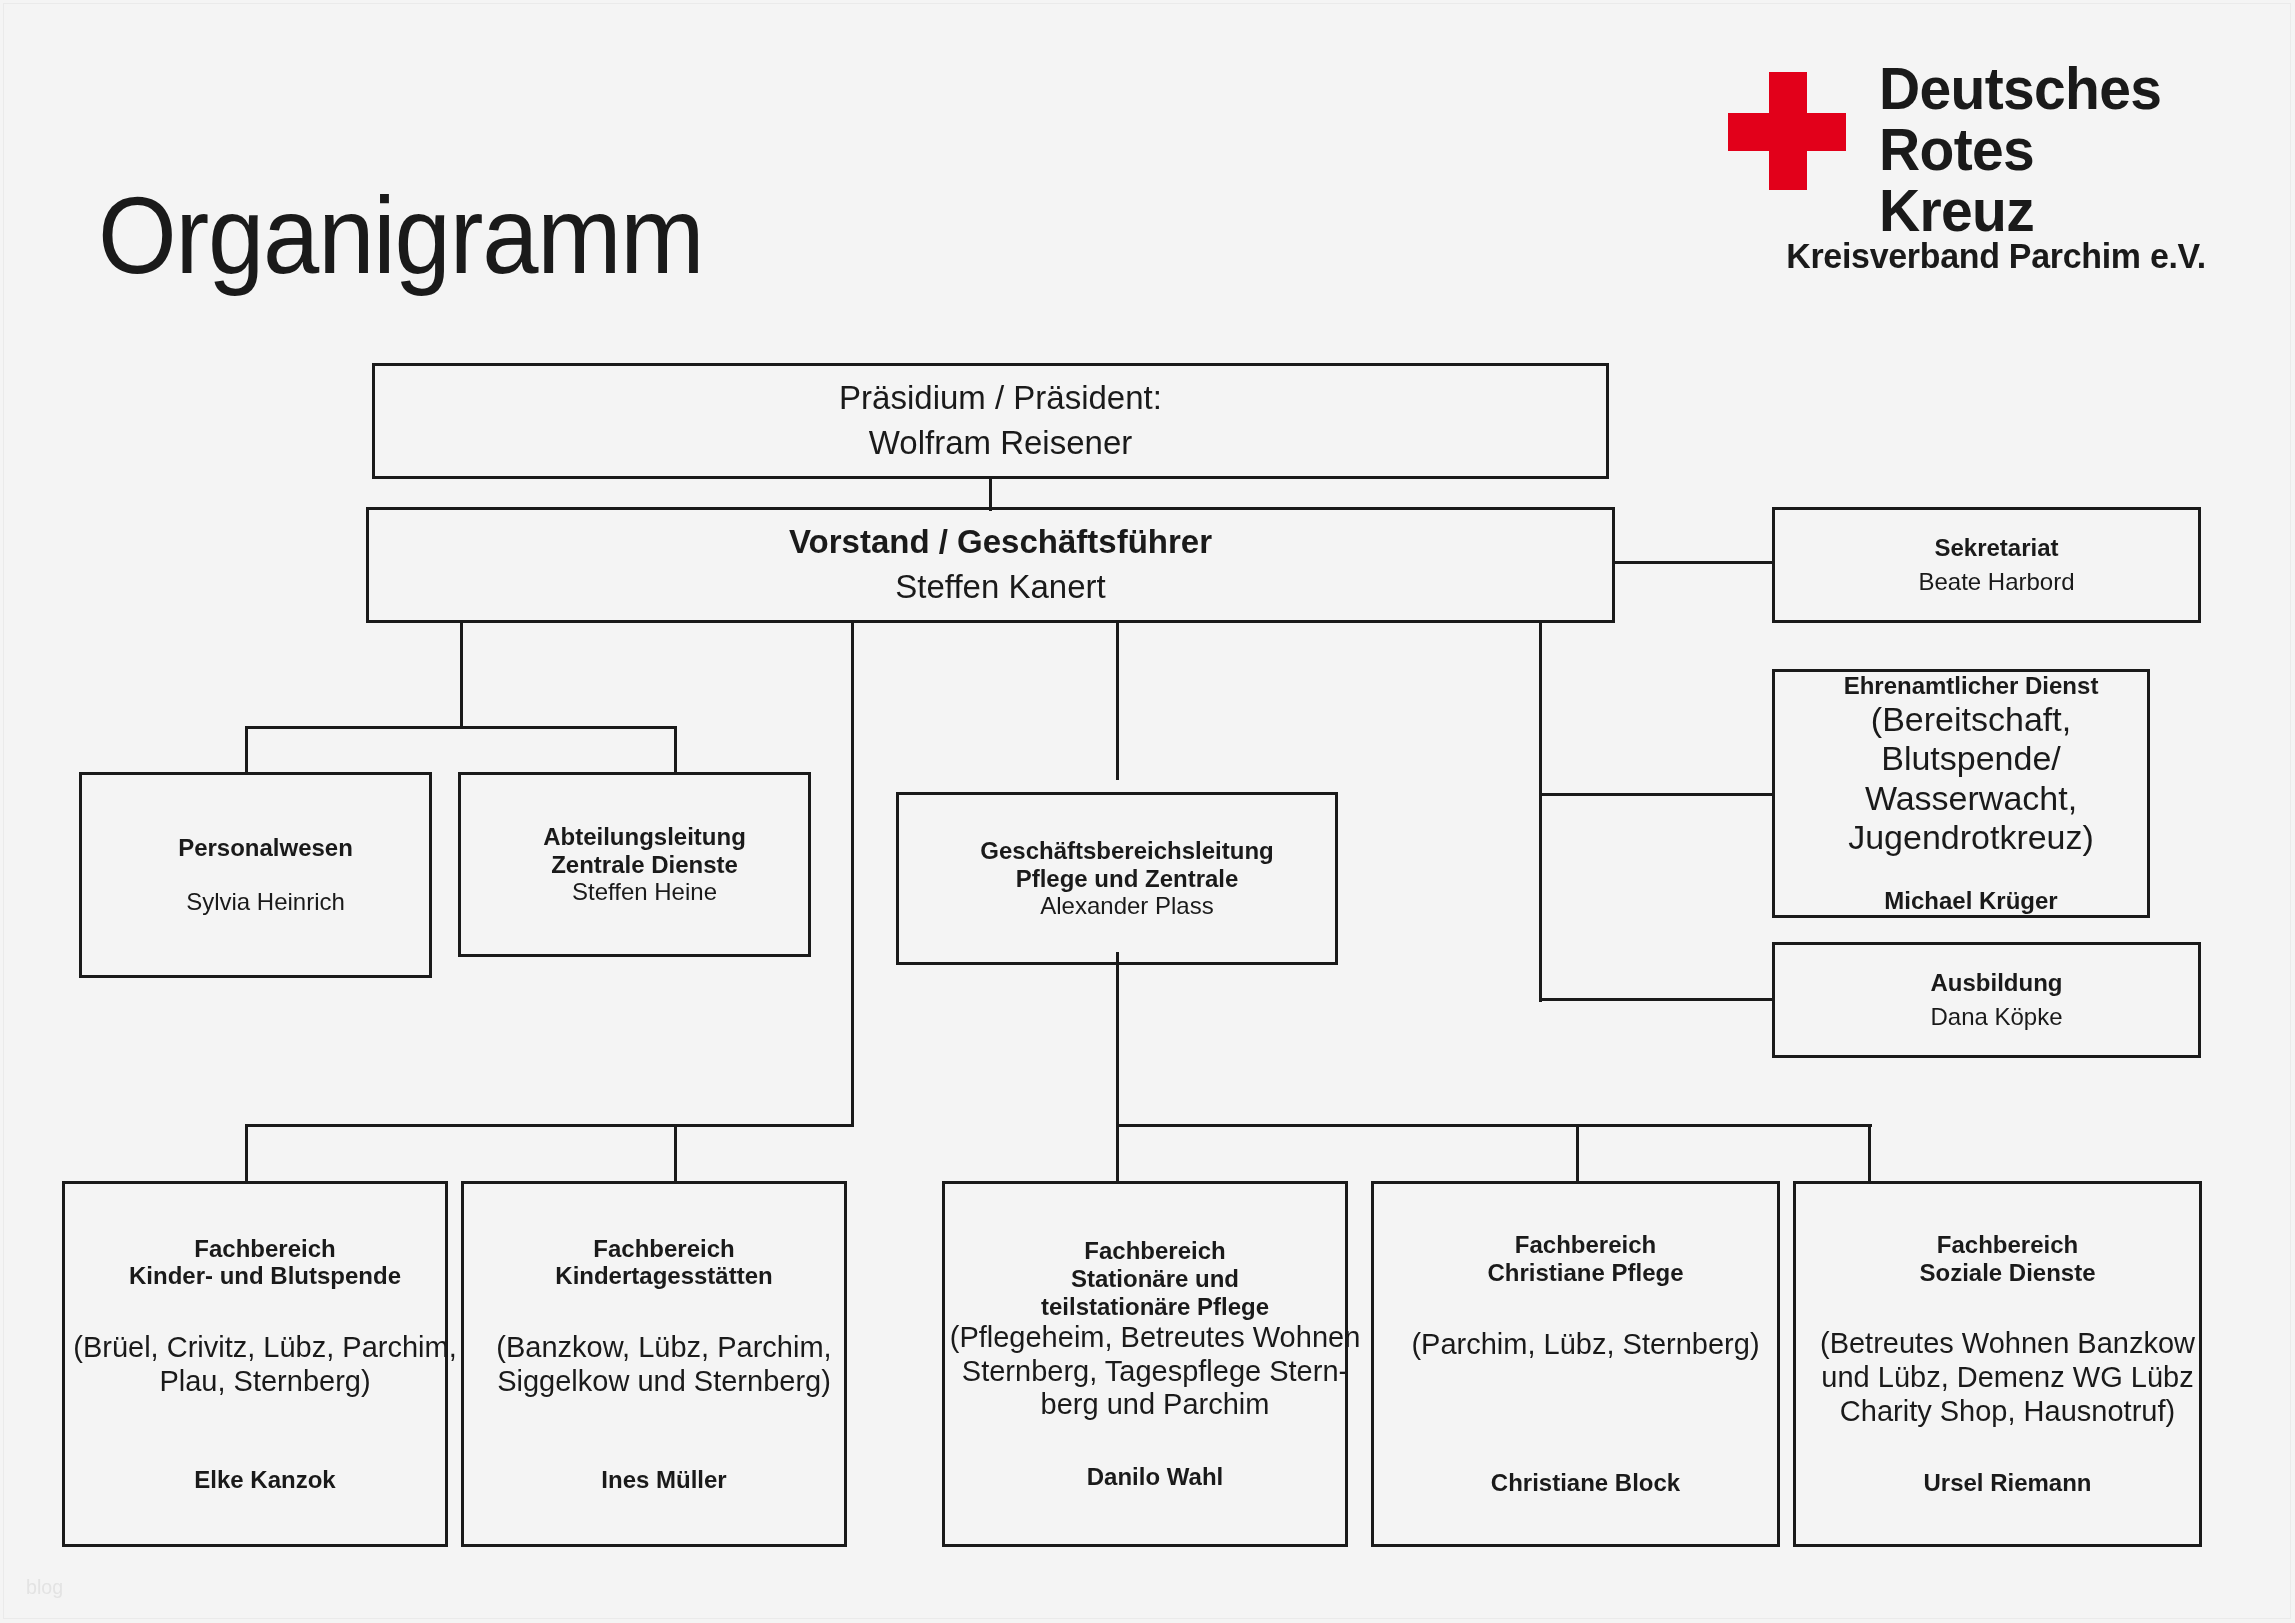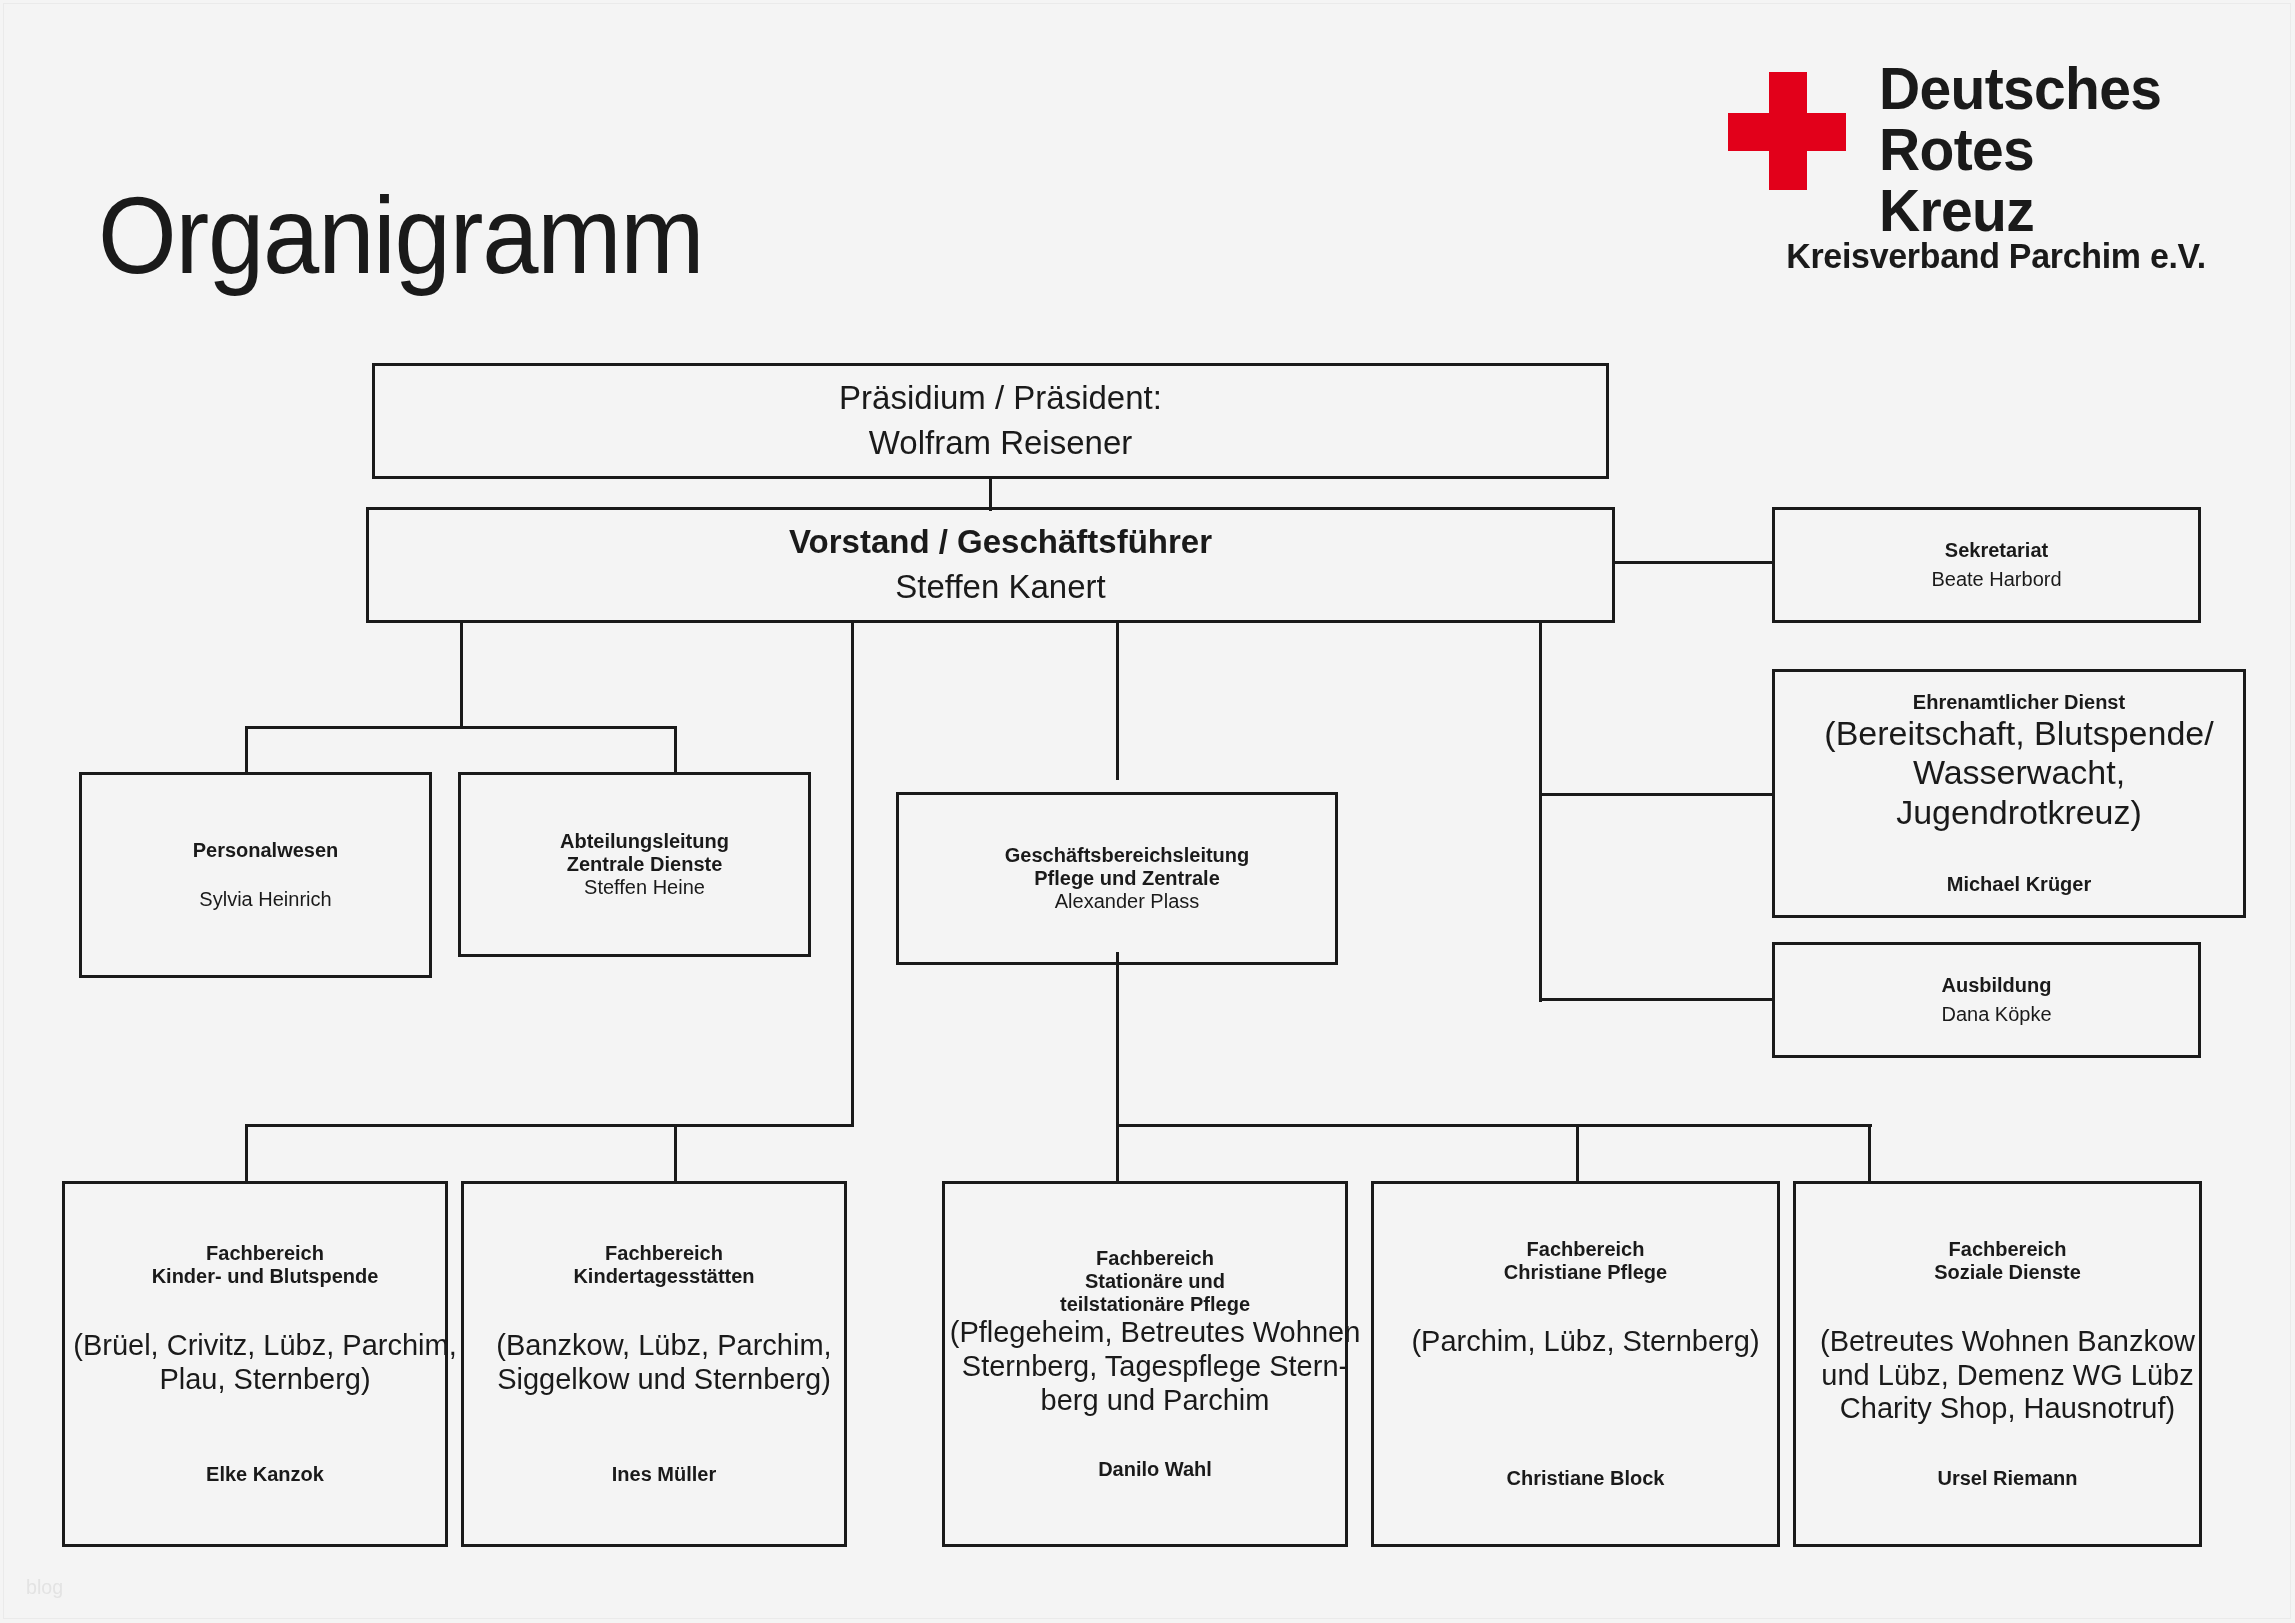--- a/index.html
+++ b/index.html
@@ -114,21 +114,21 @@
   .box .ttl      { font-weight: 700; }
   .box .ttl-reg  { font-weight: 400; }
   .box .nm       { font-weight: 400; }
   .box .nm-b     { font-weight: 700; }
   .box .sub      { font-weight: 400; }
   .gap-sm { height: 6.5px; }
   .gap-md { height: 26px; }
   .gap-lg { height: 41px; }
 
   .t44 { font-size: 29px; }
-  .t48 { font-size: 20px; }
+  .t48 { font-size: 24px; }
   .t50 { font-size: 33px; }
   .t42 { font-size: 34px; }
 
   .nowrapbox { white-space: nowrap; }
 
   #watermark {
     position: absolute;
     left: 26px;
     bottom: 23.6px;
     font-size: 19.6px;
@@ -200,21 +200,21 @@
     <div class="gap-sm"></div>
     <div class="nm t50">Steffen Kanert</div>
   </div>
 
   <div class="box" style="left:1772px; top:507px; width:429px; height:116px;">
     <div class="ttl t48">Sekretariat</div>
     <div class="gap-sm"></div>
     <div class="nm t48">Beate Harbord</div>
   </div>
 
-  <div class="box" style="left:1772px; top:669px; width:474px; height:249px;">
+  <div class="box" style="left:1772px; top:669px; width:378px; height:249px;">
     <div class="ttl t48">Ehrenamtlicher Dienst</div>
     <div class="sub t42">(Bereitschaft, Blutspende/</div>
     <div class="sub t42">Wasserwacht, Jugendrotkreuz)</div>
     <div class="gap-lg"></div>
     <div class="nm-b t48">Michael Krüger</div>
   </div>
 
   <div class="box" style="left:1772px; top:942px; width:429px; height:116px;text-align:center;">
     <div class="ttl t48">Ausbildung</div>
     <div class="gap-sm"></div>

